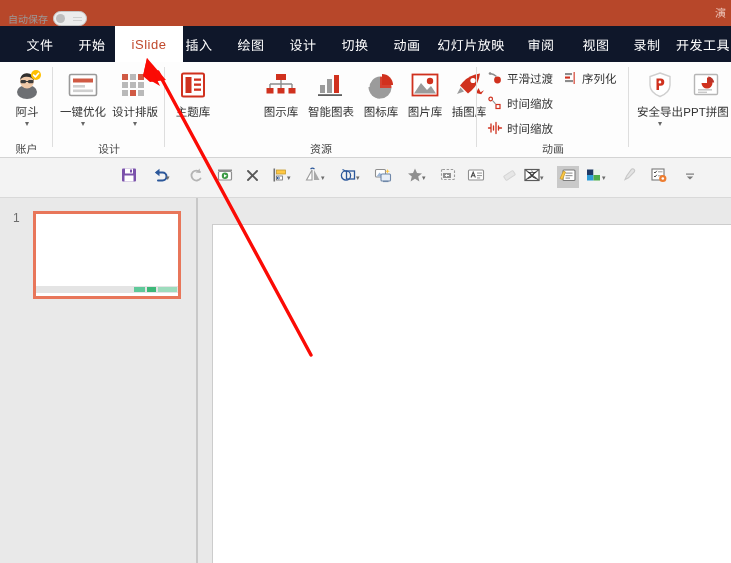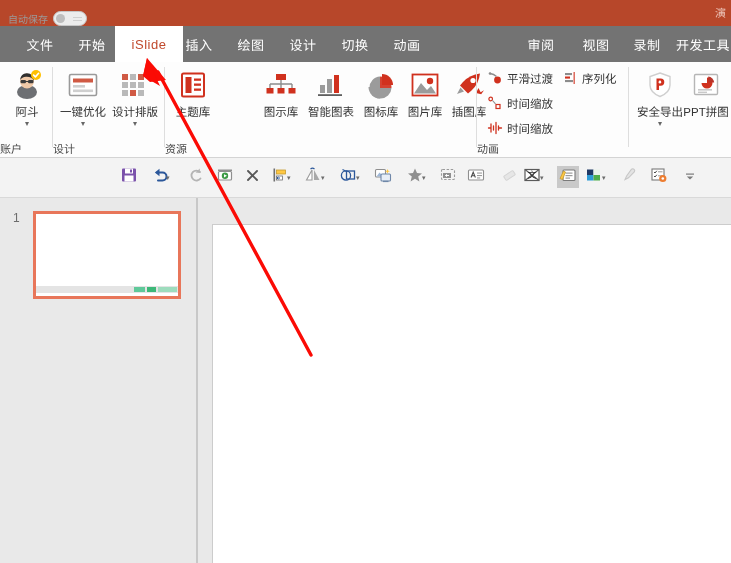--- a/index.html
+++ b/index.html
@@ -30,21 +30,21 @@
     letter-spacing: 0;
     white-space: nowrap;
     overflow: hidden;
     width: 14px;
     opacity: .85;
   }
 
   .tabbar {
     position: absolute; left: 0; top: 26px;
     width: 731px; height: 36px;
-    background: #737373;
+    background: #0f172a;
   }
   .tab {
     position: absolute; top: 0;
     height: 36px;
     display: flex; align-items: center; justify-content: center;
     color: #ffffff;
     font-size: 13px;
     letter-spacing: .5px;
     cursor: default;
     white-space: nowrap;
@@ -67,20 +67,21 @@
     height: 96px;
   }
   .rgroup .sep {
     position: absolute; right: 0; top: 5px;
     width: 1px; height: 80px;
     background: #dedede;
   }
   .glabel {
     position: absolute; bottom: 2px;
     width: 100%;
+    text-align: center;
     font-size: 11px;
     color: #4a4a4a;
   }
   .item {
     position: absolute;
     display: flex; flex-direction: column; align-items: center;
     cursor: default;
   }
   .item .ico {
     display: flex; align-items: center; justify-content: center;
@@ -223,20 +224,21 @@
 
   <div class="tabbar">
     <div class="tab" style="left:18px;width:44px">文件</div>
     <div class="tab" style="left:70px;width:44px">开始</div>
     <div class="tab active" style="left:115px;width:68px">iSlide</div>
     <div class="tab" style="left:177px;width:44px">插入</div>
     <div class="tab" style="left:229px;width:44px">绘图</div>
     <div class="tab" style="left:281px;width:44px">设计</div>
     <div class="tab" style="left:333px;width:44px">切换</div>
     <div class="tab" style="left:385px;width:44px">动画</div>
+    <div class="tab" style="left:432px;width:78px">幻灯片放映</div>
     <div class="tab" style="left:519px;width:44px">审阅</div>
     <div class="tab" style="left:574px;width:44px">视图</div>
     <div class="tab" style="left:625px;width:44px">录制</div>
     <div class="tab" style="left:672px;width:62px">开发工具</div>
   </div>
 
   <div class="ribbon">
 
     <div class="rgroup" style="left:0;width:53px">
       <div class="item" style="left:8px;top:6px;width:38px">

